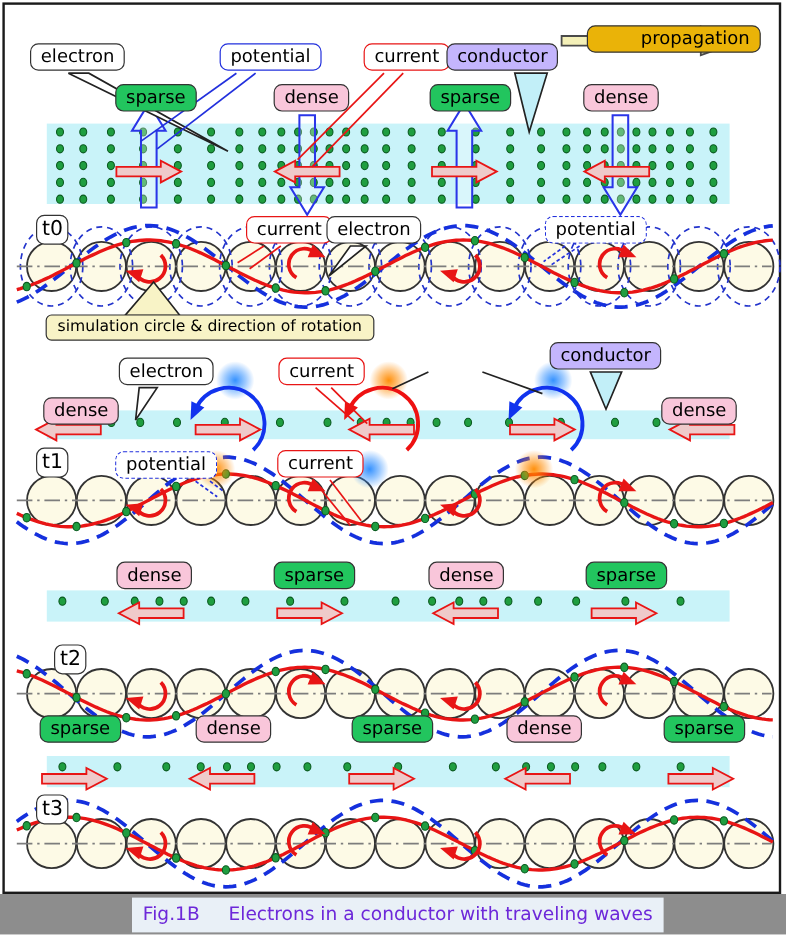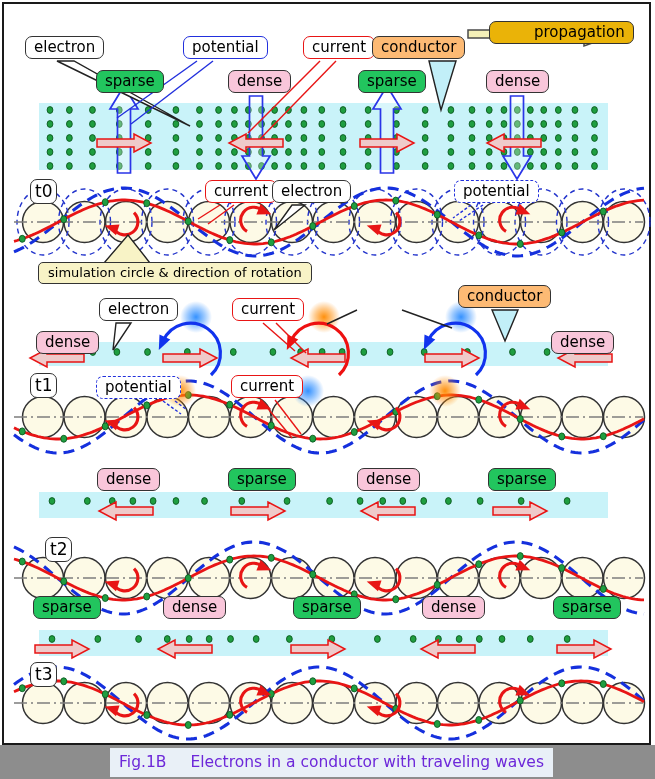--- a/index.html
+++ b/index.html
@@ -5,21 +5,21 @@
   html,body{margin:0;padding:0;background:#fff;}
   #stage{position:relative;width:655px;height:779px;overflow:hidden;background:#fff;
          font-family:"DejaVu Sans","Liberation Sans",sans-serif;}
   #frame{position:absolute;left:2px;top:2px;width:649px;height:743px;box-sizing:border-box;
          border:2px solid #1a1a1a;background:#fff;z-index:0;}
   #cv{position:absolute;left:0;top:0;z-index:1;}
   .chip{position:absolute;z-index:5;font-size:15px;line-height:1.25;color:#000;background:#fff;
         border:1.6px solid #333;border-radius:7px;padding:1px 8px;white-space:nowrap;}
   .sparse{background:#22c55e;}
   .dense{background:#f9c6da;}
-  .cyanbg{background:#fdba74;}
+  .cyanbg{background:#c4b5fd;}
   .yellowbg{background:#eab308;padding-left:44px;}
   .blueb{border-color:#2230dd;}
   .redb{border-color:#e81515;}
   .dashblue{border:1.6px dashed #2230dd;}
   .tchip{font-size:17px;padding:1px 4px;border-radius:7px;border-width:1.8px;}
   .note{font-size:13px;background:#f8f3c6;padding:2px 9px;border-radius:5px;}
   #graystrip{position:absolute;left:0;top:745px;width:655px;height:34px;background:#8d8d8d;z-index:2;}
   #captionbar{position:absolute;left:110px;top:748px;width:443px;height:29px;background:#e9f0f7;
               z-index:3;text-align:center;line-height:29px;font-size:15.5px;color:#6d28d9;}
   #captionbar .gap{display:inline-block;width:24px;}

